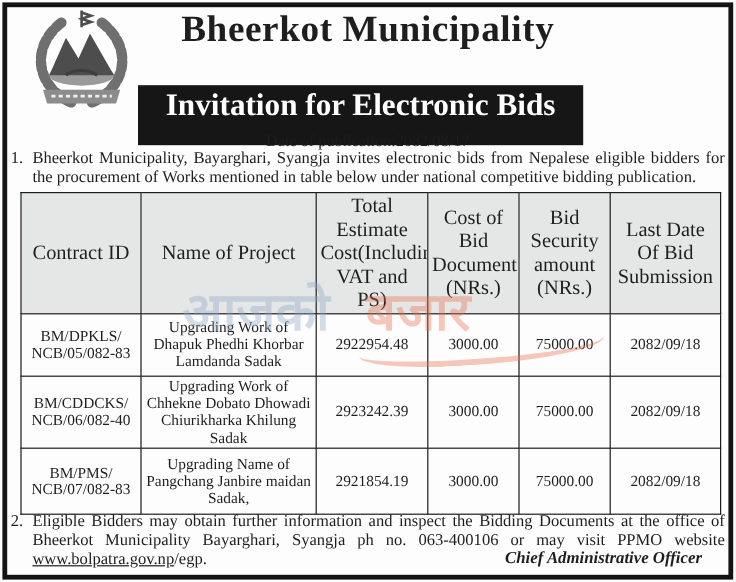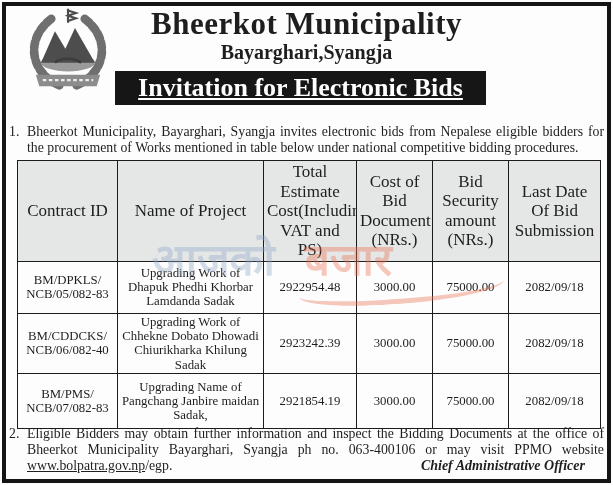--- a/index.html
+++ b/index.html
@@ -7,23 +7,23 @@
     position:relative;width:613px;height:485px;background:#fdfdfd;
     font-family:"Liberation Serif","DejaVu Serif",serif;color:#1e1e1e;
     overflow:hidden;
   }
   .frame{position:absolute;inset:2px;border:4px solid #141414;pointer-events:none;}
   .logo{position:absolute;left:20px;top:7px;width:96px;height:87px;}
   .title{position:absolute;left:0;right:0;top:6px;text-align:center;
     font-size:31px;font-weight:bold;letter-spacing:.5px;}
   .subtitle{position:absolute;left:0;right:0;top:41px;text-align:center;
     font-size:20px;font-weight:bold;}
-  .banner{position:absolute;left:115px;top:71px;width:371px;height:34px;
+  .banner{position:absolute;left:115px;top:71px;width:371px;height:50px;
     background:#161616;color:#fff;text-align:center;font-size:26px;
-    font-weight:bold;line-height:33px;text-decoration:underline;}
+    font-weight:bold;line-height:33px;}
   .pubdate{position:absolute;left:0;right:0;top:110px;text-align:center;font-size:13.5px;}
   .numpara{position:absolute;left:9px;right:9px;display:grid;
     grid-template-columns:18px 1fr;font-size:13.8px;line-height:1.15;}
   .numpara .ptext{text-align:justify;}
   .para1{top:124px;}
   .para2{top:426px;}
   .bidlink{text-decoration:underline;}
   table.bids{position:absolute;left:17px;top:160px;width:583px;
     border-collapse:collapse;table-layout:fixed;}
   table.bids col.c1{width:100px}table.bids col.c2{width:146px}
@@ -59,26 +59,26 @@
     <path d="M65,90 C98,76 106,36 72,12" fill="none" stroke="#6f6f6f" stroke-width="10" stroke-dasharray="7 4" stroke-linecap="round"></path>
     <path d="M55,2 L55,18 M55,4 L64,7 L55,10 L64,13 L55,16" fill="none" stroke="#4c4c4c" stroke-width="2.5"></path>
     <ellipse cx="55" cy="64" rx="31" ry="10" fill="#9a9a9a"></ellipse>
     <polygon points="24,64 40,28 52,48 63,24 86,64" fill="#4d4d4d"></polygon>
     <path d="M40,64 C46,58 62,58 70,64" fill="none" stroke="#3d3d3d" stroke-width="3"></path>
     <path d="M18,78 L92,78 L88,91 L22,91 Z" fill="#8c8c8c"></path>
     <line x1="26" y1="84" x2="84" y2="84" stroke="#efefef" stroke-width="2.5" stroke-dasharray="4 3"></line>
   </svg>
 
   <div class="title">Bheerkot Municipality</div>
-  <div class="subtitle">Bayarghari,Syangja</div>
   <div class="banner">Invitation for Electronic Bids</div>
+  <div class="pubdate">Date of publication:2082/08/17</div>
 
   <div class="numpara para1">
     <span>1.</span>
-    <span class="ptext">Bheerkot Municipality, Bayarghari, Syangja invites electronic bids from Nepalese eligible bidders for the procurement of  Works mentioned in table below under national competitive bidding procedures.</span>
+    <span class="ptext">Bheerkot Municipality, Bayarghari, Syangja invites electronic bids from Nepalese eligible bidders for the procurement of  Works mentioned in table below under national competitive bidding publication.</span>
   </div>
 
   <table class="bids">
     <colgroup>
         <col class="c1">
         <col class="c2">
         <col class="c3">
         <col class="c4">
         <col class="c5">
         <col class="c6">

